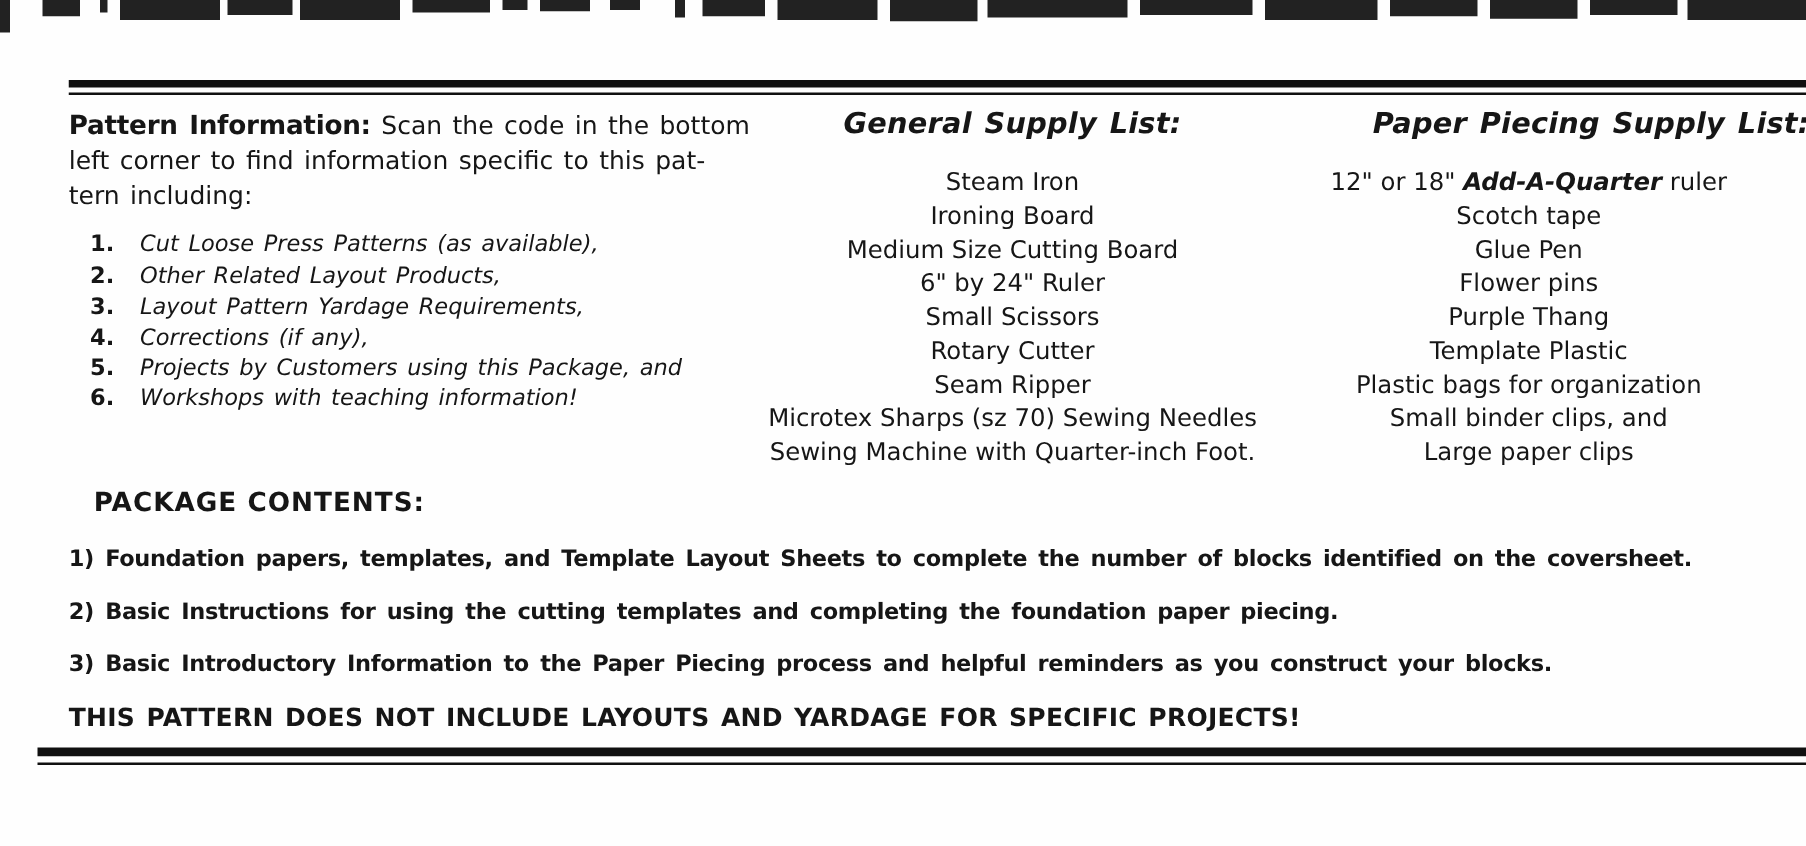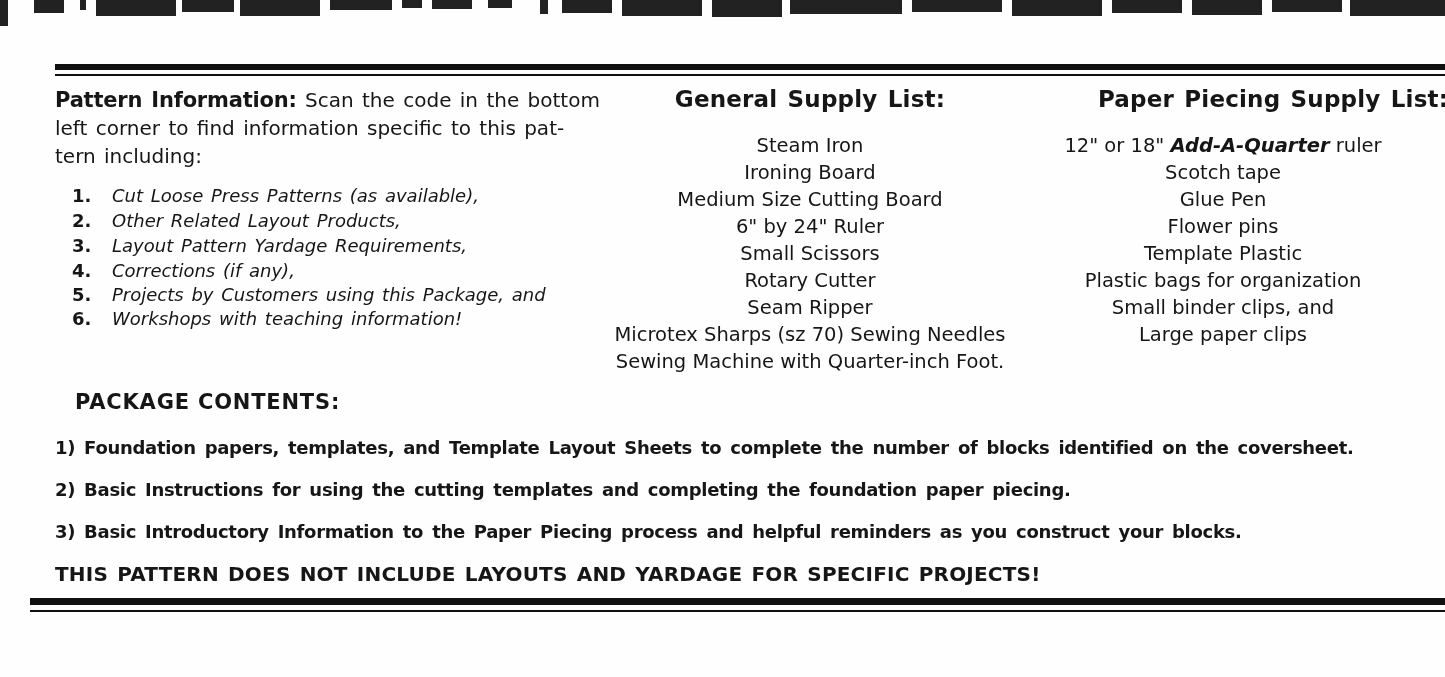--- a/index.html
+++ b/index.html
@@ -15,21 +15,21 @@
   .top-edge{position:absolute;top:0;left:0;width:1445px;height:30px;}
   .top-edge i{position:absolute;top:0;background:#222;display:block;}
   
   .rule{position:absolute;background:#101010;}
   .pi-line{position:absolute;left:55px;font-size:20px;word-spacing:2px;white-space:nowrap;}
   .pi-line b{font-size:21px;letter-spacing:-0.2px;}
   .pi-item{position:absolute;left:72px;white-space:nowrap;font-size:18px;}
   .pi-item .num{display:inline-block;width:40px;font-weight:bold;font-style:normal;}
   .pi-item .itx{font-style:italic;font-weight:500;word-spacing:2px;}
   
-  .supply-head{position:absolute;font-weight:bold;font-size:23px;text-align:center;white-space:nowrap;letter-spacing:0.2px;word-spacing:2px;}
+  .supply-head{position:absolute;font-weight:bold;font-size:23px;text-align:center;white-space:nowrap;letter-spacing:0.2px;word-spacing:2px;font-style:italic;}
   .supply-list{position:absolute;text-align:center;font-size:19.5px;line-height:27px;white-space:nowrap;}
   .supply-list div{white-space:nowrap;}
   .emph{font-weight:bold;font-style:italic;}
   
   .pkg-head{position:absolute;left:55px;font-weight:bold;font-size:21px;letter-spacing:0.8px;white-space:nowrap;margin-left:20px;}
   .pkg-item{position:absolute;left:55px;font-weight:bold;font-size:18px;letter-spacing:-0.3px;word-spacing:3px;white-space:nowrap;}
   .disclaimer{position:absolute;left:55px;font-weight:bold;font-size:20px;letter-spacing:0.2px;word-spacing:2px;white-space:nowrap;text-align:center;}
 </style>
 </head>
 <body>
@@ -103,20 +103,21 @@
   </div>
 
   <div class="supply-head" style="left:1068px;width:410px;top:86px">Paper Piecing Supply List:</div>
   <div class="supply-list" style="left:1018px;width:410px;top:132px">
     <div>
       <span>12" or 18" </span><span class="emph">Add-A-Quarter</span><span> ruler</span>
     </div>
     <div>Scotch tape</div>
     <div>Glue Pen</div>
     <div>Flower pins</div>
+    <div>Purple Thang</div>
     <div>Template Plastic</div>
     <div>Plastic bags for organization</div>
     <div>Small binder clips, and</div>
     <div>Large paper clips</div>
   </div>
 
   <div class="pkg-head" style="top:390px">PACKAGE CONTENTS:</div>
   <div class="pkg-item" style="top:437px">1) Foundation papers, templates, and Template Layout Sheets to complete the number of blocks identified on the coversheet.</div>
   <div class="pkg-item" style="top:479px">2) Basic Instructions for using the cutting templates and completing the foundation paper piecing.</div>
   <div class="pkg-item" style="top:521px">3) Basic Introductory Information to the Paper Piecing process and helpful reminders as you construct your blocks.</div>

